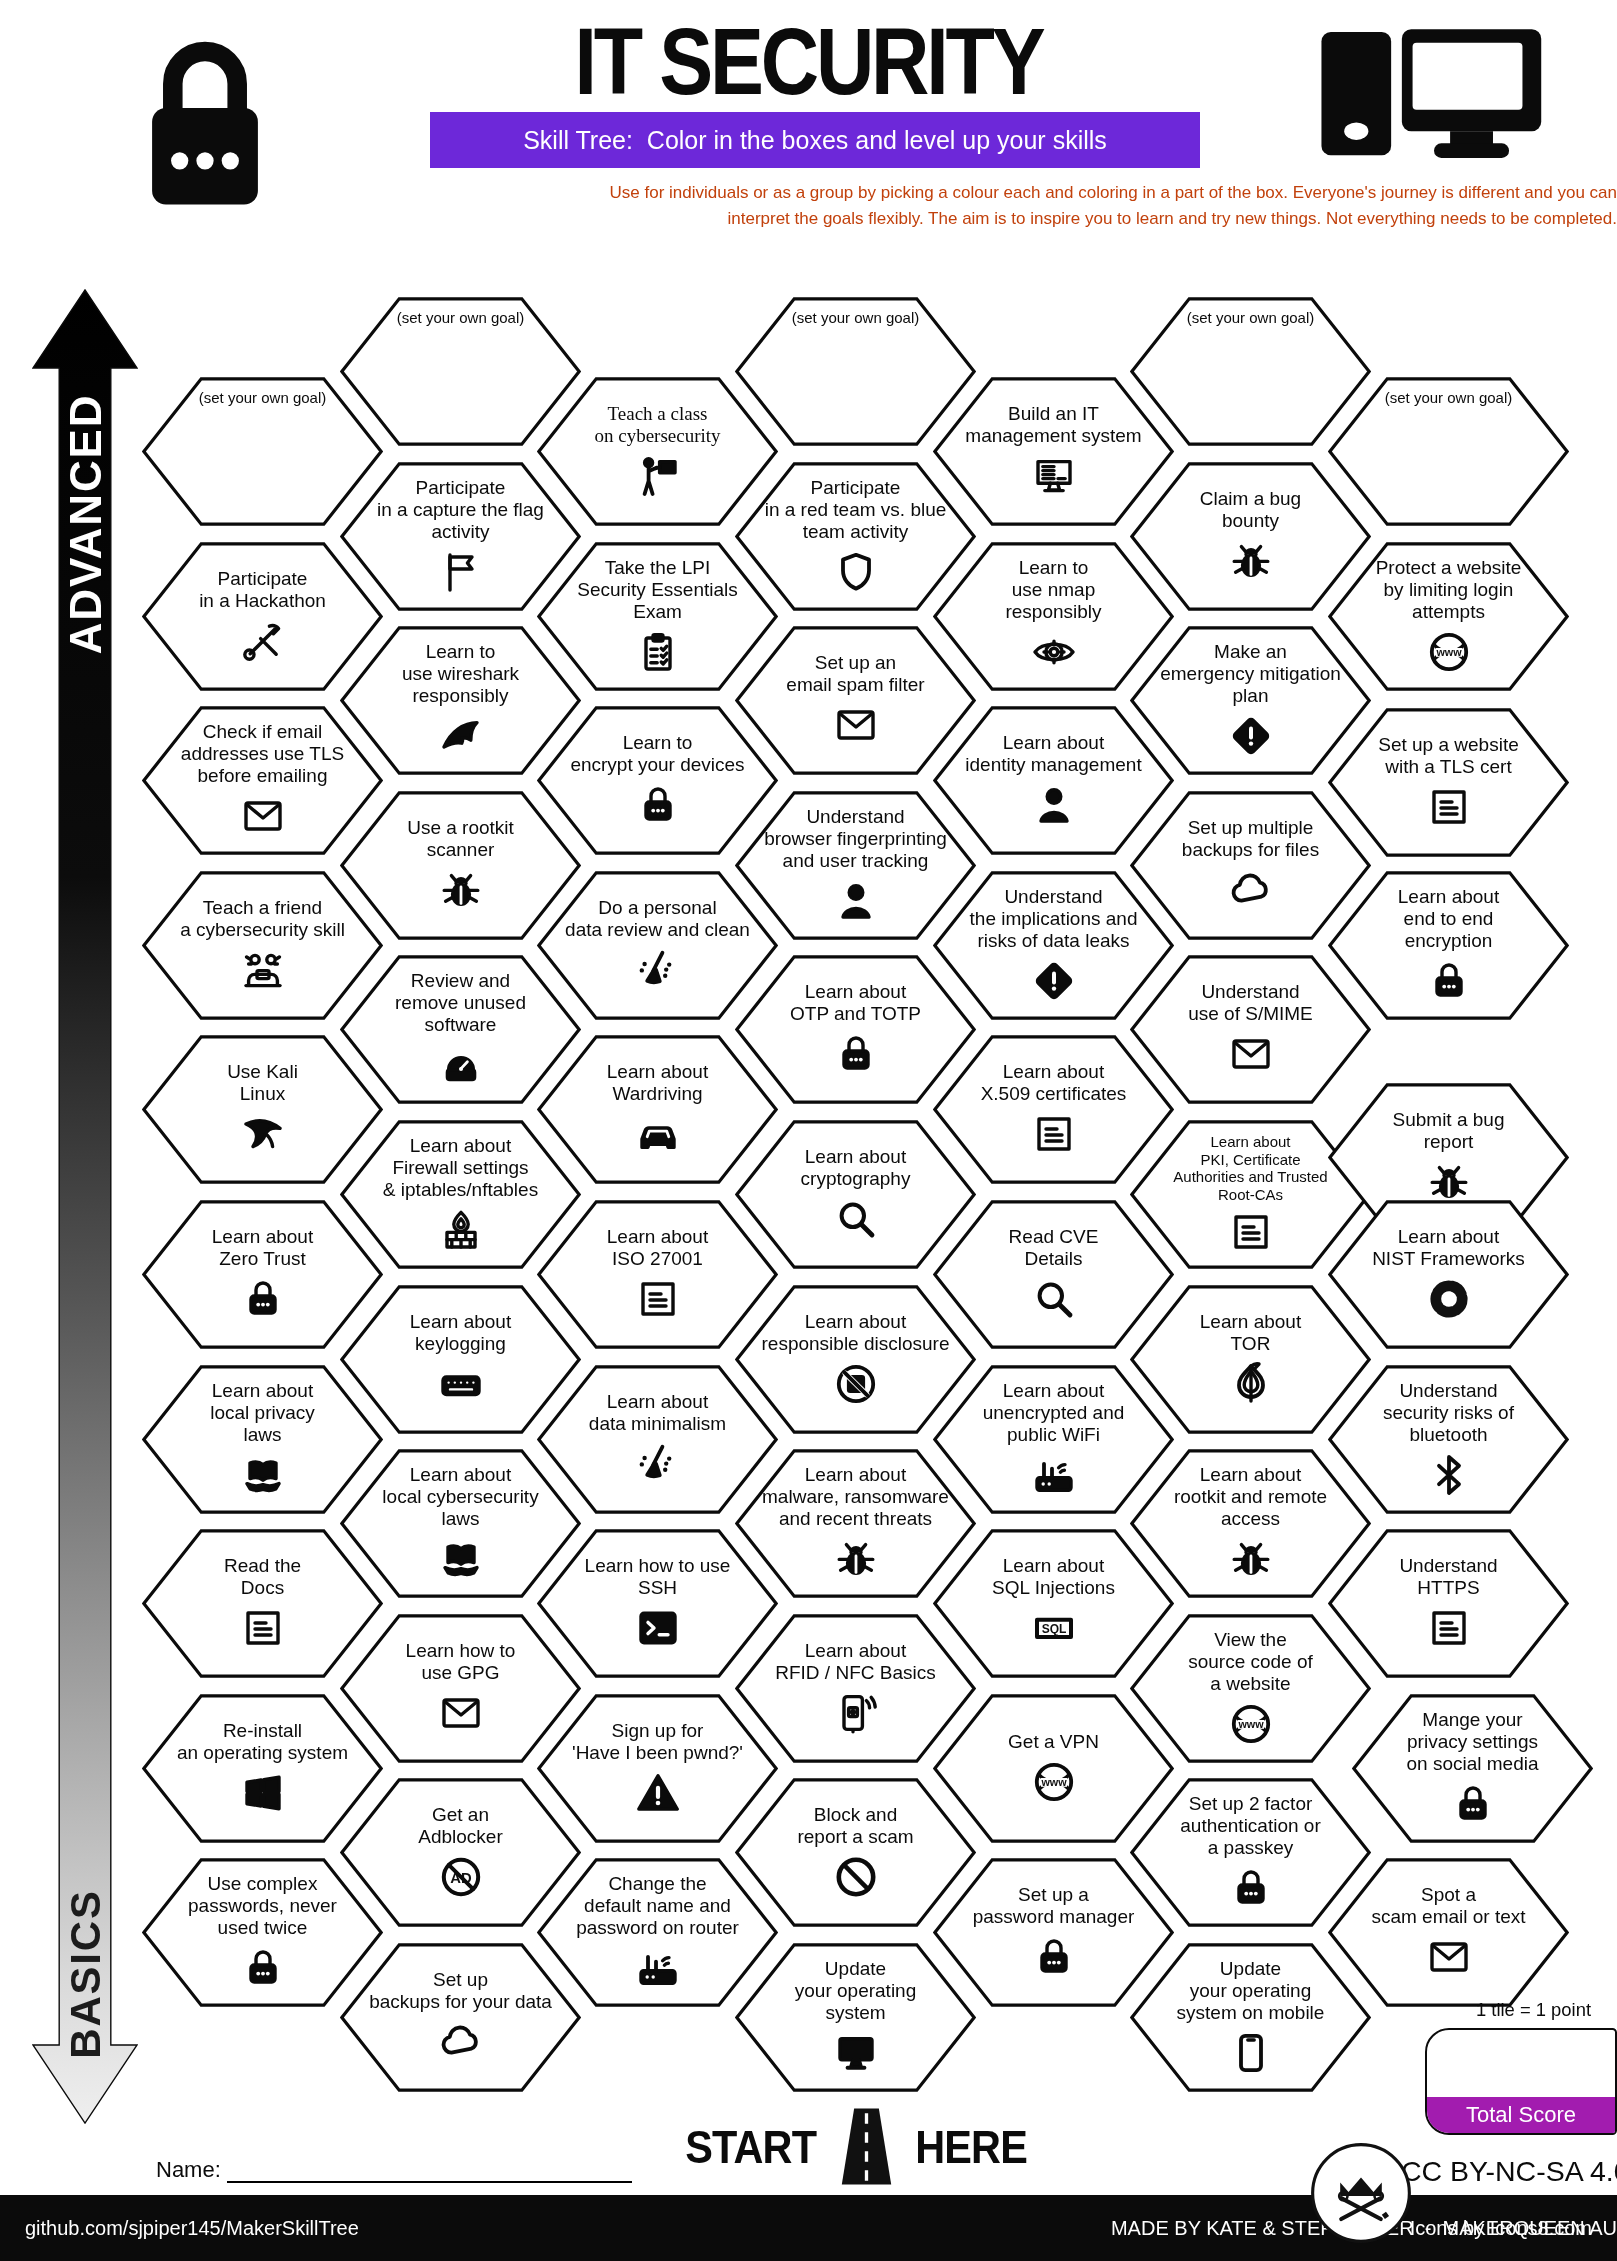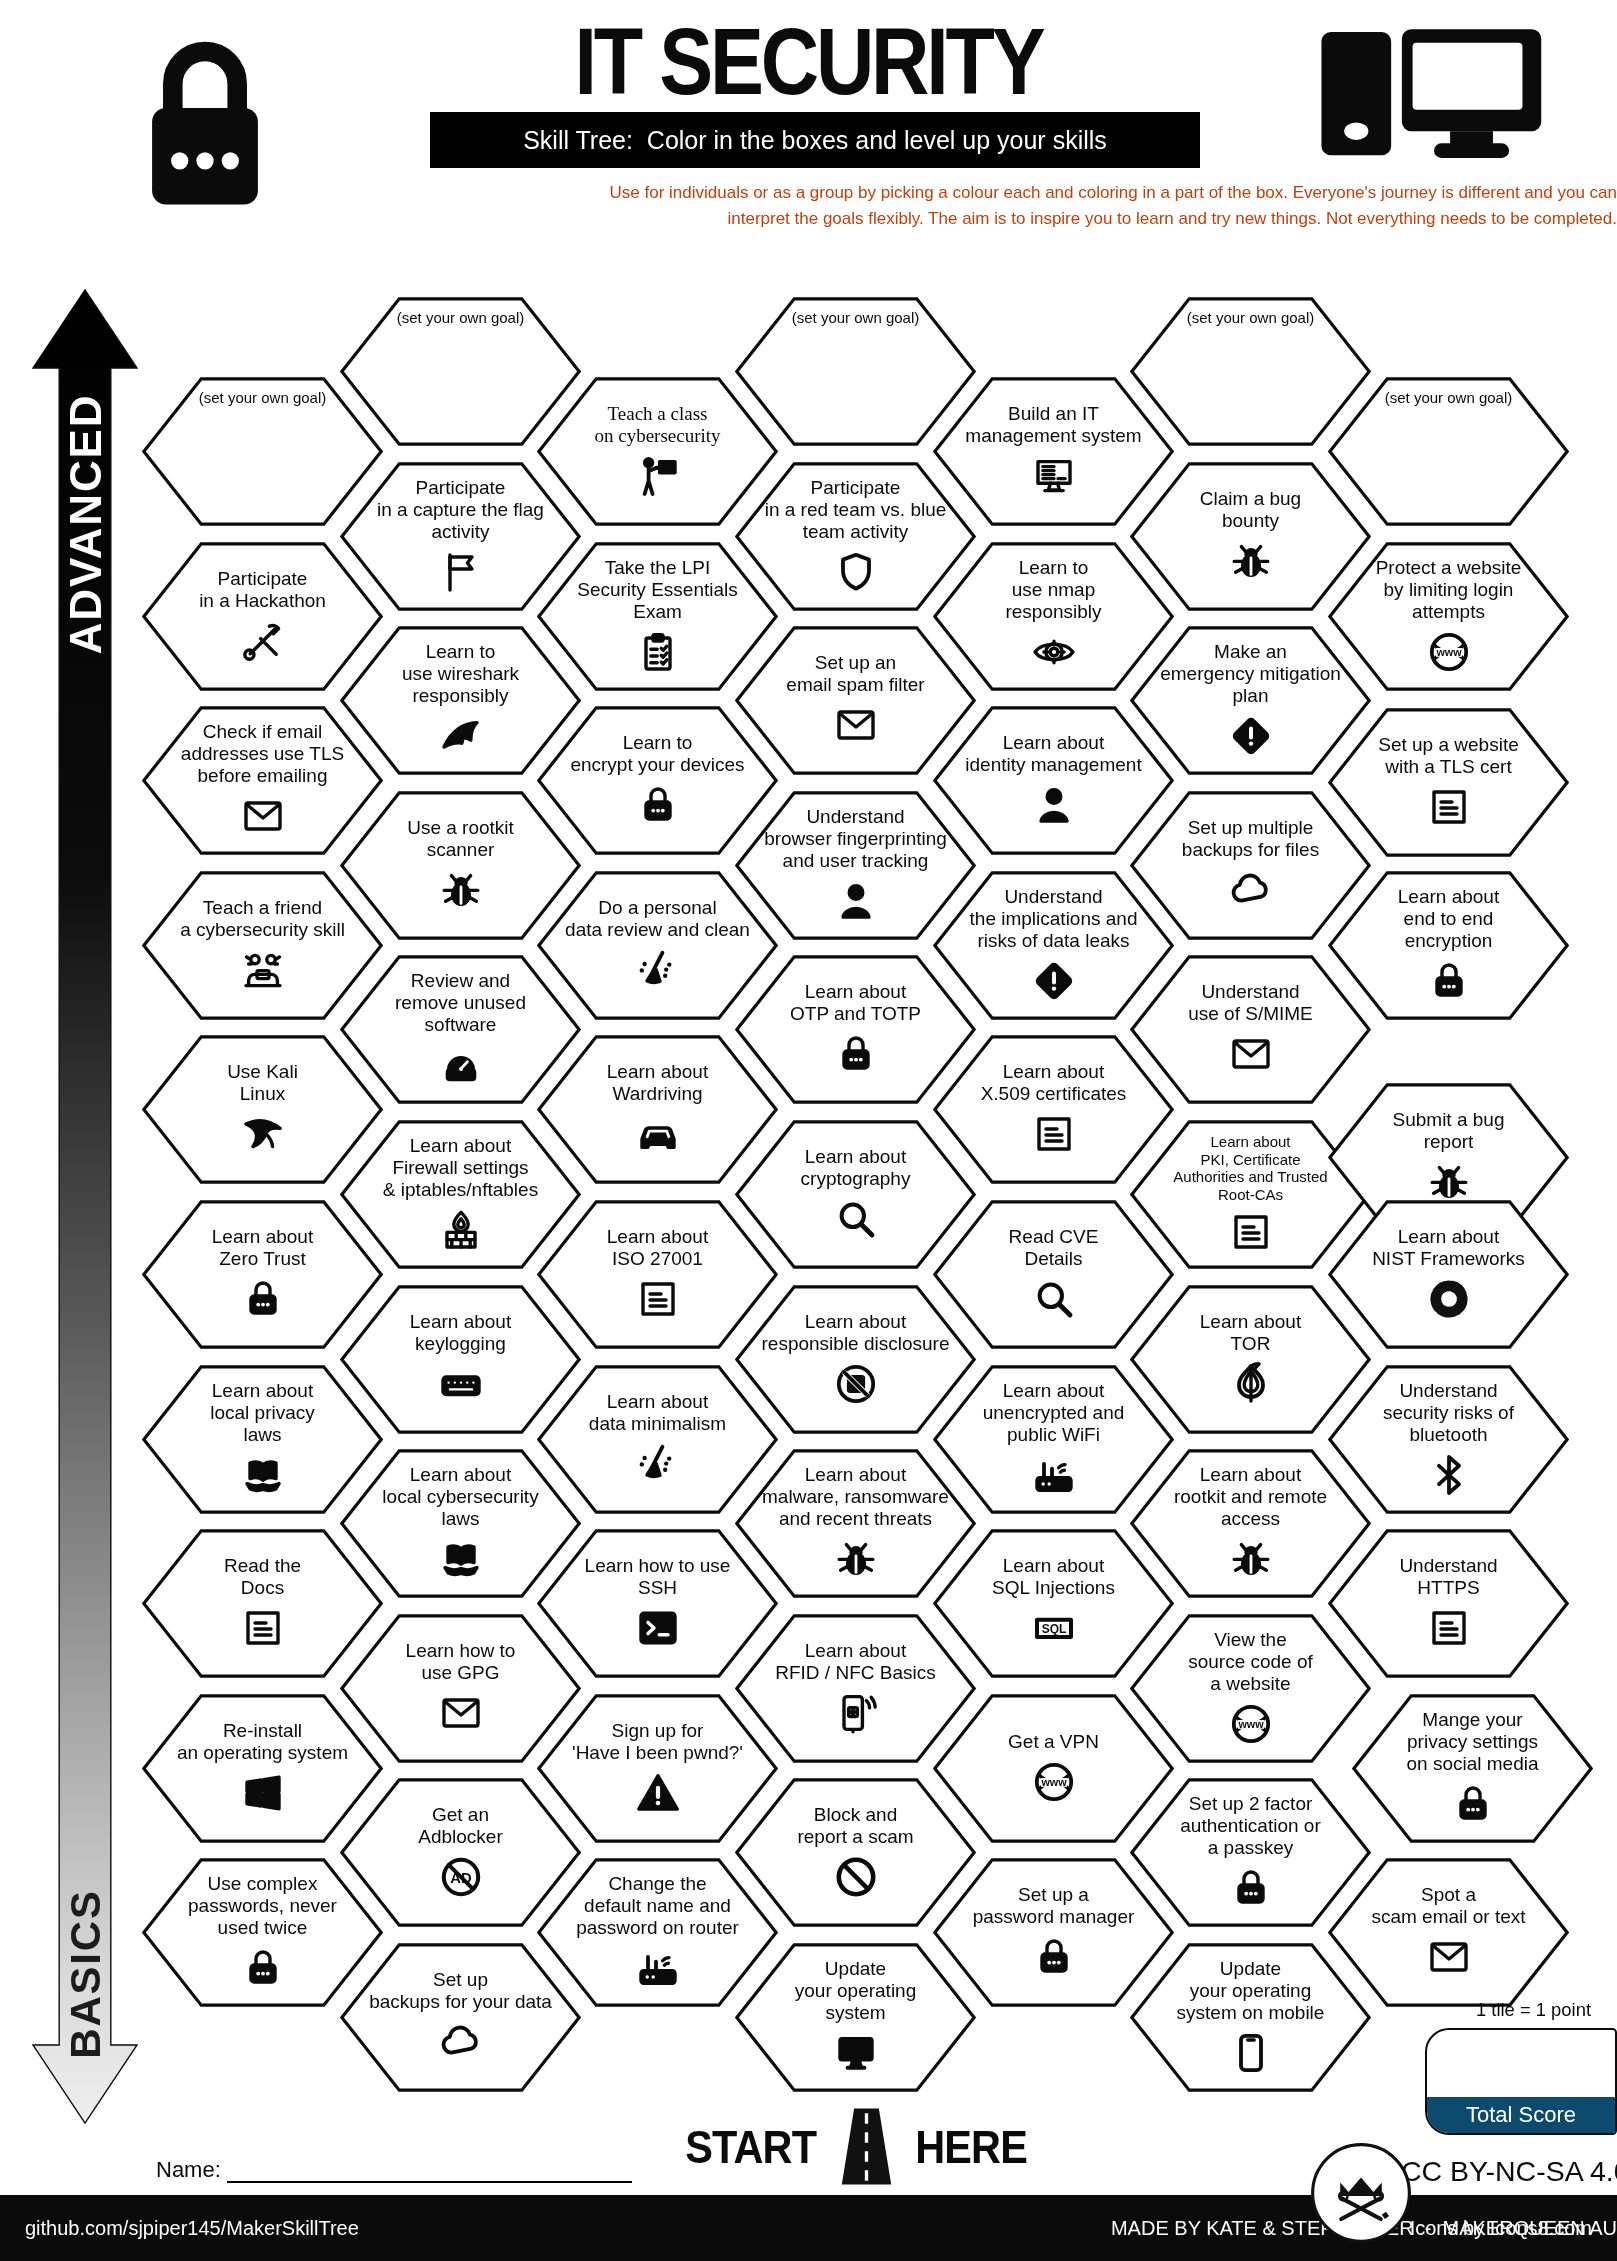--- a/index.html
+++ b/index.html
@@ -1,21 +1,21 @@
 <!DOCTYPE html>
 <html style="font-size:7.4px"><head>
 <meta charset="utf-8">
 <style>
   html,body{margin:0;padding:0;background:#fff;}
   .poster{position:relative;width:1617px;height:2261px;background:#ffffff;overflow:hidden;
           font-family:"Liberation Sans","DejaVu Sans",sans-serif;color:#0b0b0b;}
   
   .title{position:absolute;top:8.3px;left:0;right:0;text-align:center;font-size:94px;font-weight:900;
          letter-spacing:-3.7px;transform:scaleX(.86);white-space:pre;}
-  .subtitle{position:absolute;top:112px;left:430px;width:770px;height:56px;background:#000000;color:#fff;
+  .subtitle{position:absolute;top:112px;left:430px;width:770px;height:56px;background:#6d28d9;color:#fff;
             display:flex;align-items:center;justify-content:center;font-size:25px;white-space:pre;font-weight:400;}
   .desc{position:absolute;top:180px;left:0;right:0;text-align:right;font-size:17px;line-height:1.5;color:#c2410c;}
   .hdr-icon{position:absolute;}
   
   .axis-arrow{position:absolute;left:32px;top:289px;width:106px;height:1835px;}
   .v-label{position:absolute;white-space:nowrap;font-weight:700;transform:translate(-50%,-50%) rotate(-90deg);}
   .v-adv{left:86px;top:524px;font-size:44px;color:#fff;letter-spacing:1.8px;}
   .v-bas{left:86px;top:1974px;font-size:42px;color:#1c1c1c;letter-spacing:1.8px;}
   
   .hex{position:absolute;width:241px;height:149px;}
@@ -32,21 +32,21 @@
   .tile-icon text{font-family:"Liberation Sans","DejaVu Sans",sans-serif;}
   
   .start{position:absolute;top:2108px;left:658px;width:395px;display:flex;align-items:center;justify-content:center;gap:14px;}
   .start .word{font-size:46px;font-weight:900;letter-spacing:-0.9px;transform:scaleX(.9);}
   .nameline{position:absolute;top:2155px;left:156px;display:flex;align-items:flex-end;gap:6.4px;}
   .nameline .lbl{font-size:22px;}
   .nameline .rule{width:405px;height:26px;border-bottom:2.8px solid #000;}
   .tile-note{position:absolute;top:1999px;left:1425px;width:166px;text-align:right;font-size:18.4px;}
   .scorebox{position:absolute;top:2028px;left:1425px;width:188px;height:103px;border:2.8px solid #0b0b0b;
             border-radius:24px 4.6px 4.6px 24px;background:#fff;overflow:hidden;display:flex;flex-direction:column;justify-content:flex-end;}
-  .scorebar{height:36px;background:#0c4a6e;color:#fff;display:flex;align-items:center;justify-content:center;font-size:22px;text-align:right;}
+  .scorebar{height:36px;background:#a21caf;color:#fff;display:flex;align-items:center;justify-content:center;font-size:22px;text-align:right;}
   .license{position:absolute;top:2155px;left:1401px;font-size:28.5px;white-space:nowrap;}
   .logo{position:absolute;left:1309px;top:2141px;width:104px;height:104px;z-index:3;}
   .footer{position:absolute;left:0;right:0;top:2195px;height:66px;background:#0b0b0b;color:#fff;
           display:flex;align-items:center;font-size:20px;}
   .footer .f-left{position:absolute;left:25px;}
   .footer .f-center{position:absolute;left:0;right:0;text-align:right;white-space:pre;}
   .footer .f-right{position:absolute;right:25px;}
 </style>
 </head>
 <body>

